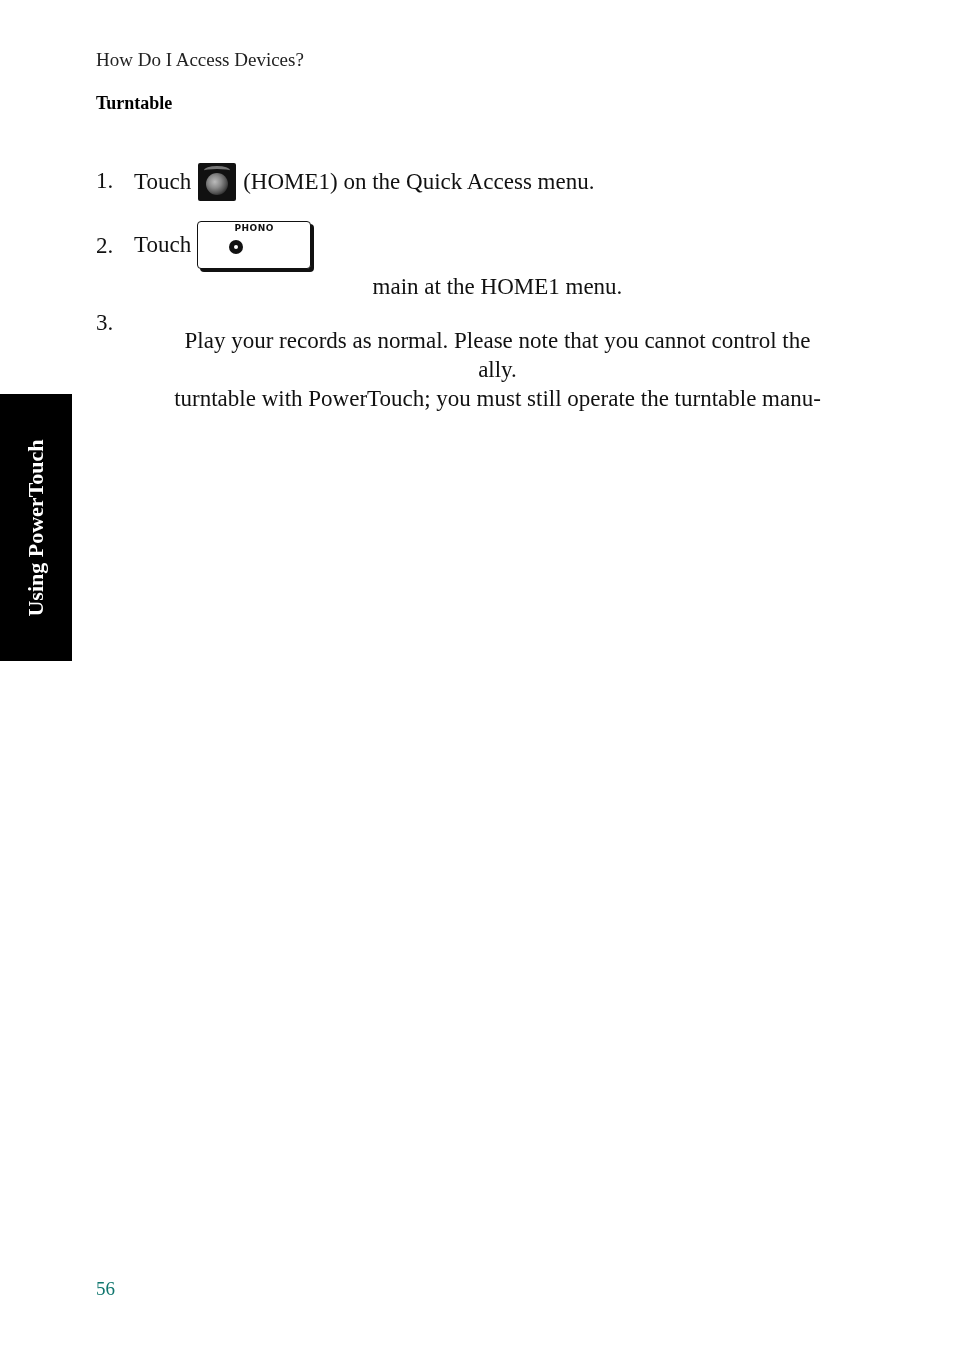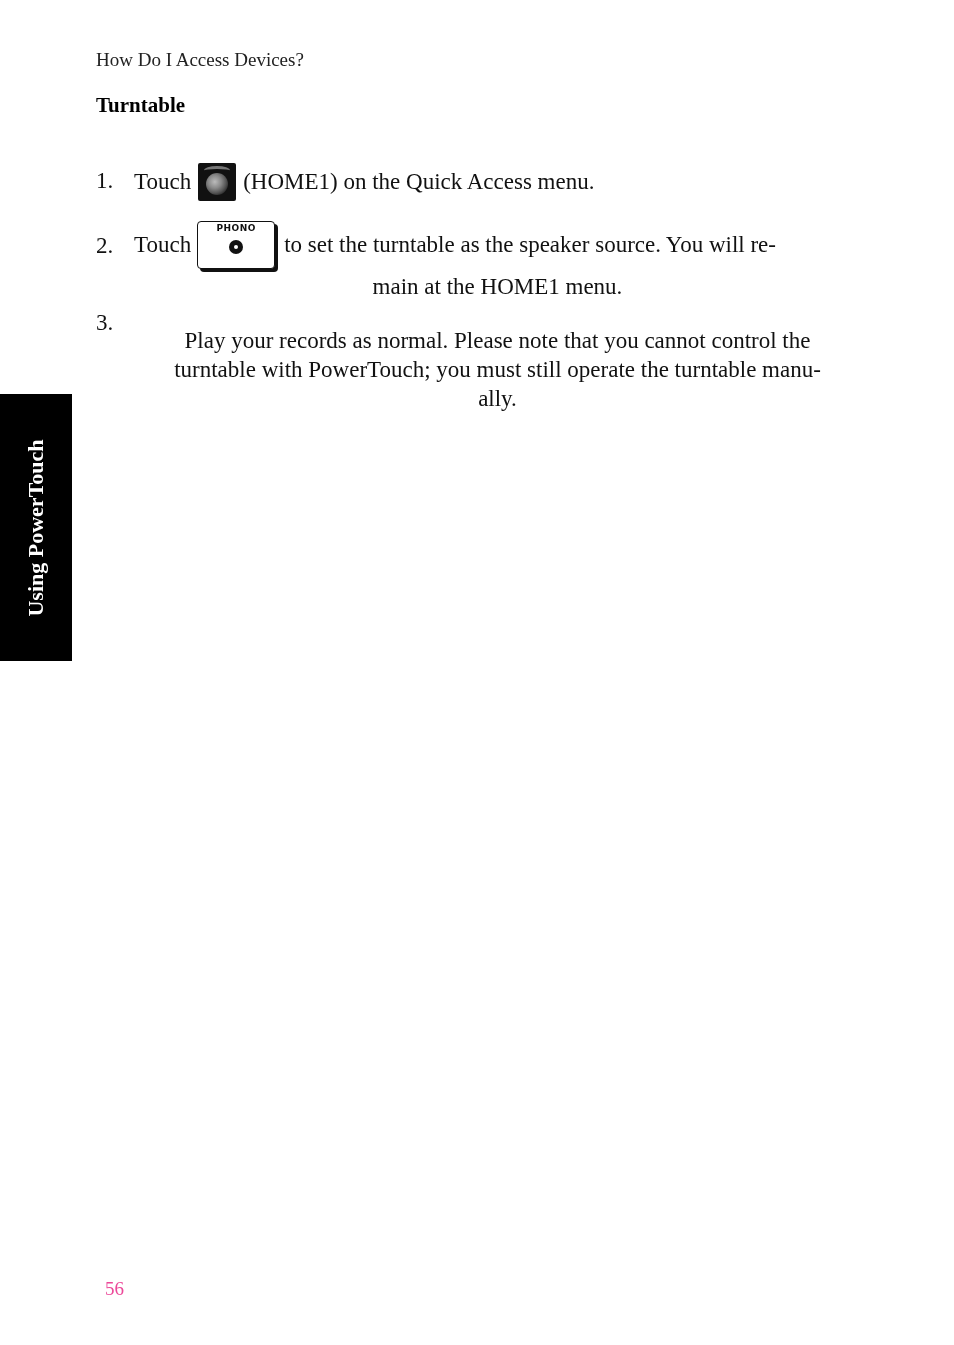--- a/index.html
+++ b/index.html
@@ -7,21 +7,21 @@
       width: 954px; height: 1345px; position: relative; overflow: hidden;
       font-family: "DejaVu Serif", "Liberation Serif", serif;
       color: #111;
     }
     .running-head {
       position: absolute; left: 96px; top: 49px;
       font-family: "Liberation Serif", serif; font-size: 19px; color: #222;
     }
     .section-title {
       position: absolute; left: 96px; top: 93px;
-      font-family: "Liberation Serif", serif; font-size: 21px; font-weight: bold; color: #000;
+      font-family: "Liberation Serif", serif; font-size: 18px; font-weight: bold; color: #000;
     }
     .step {
       position: absolute; left: 96px; width: 770px;
       font-family: "Liberation Serif", serif; font-size: 23px; color: #111;
     }
     .step .num { position: absolute; left: 0; }
     .step .body { position: absolute; left: 38px; width: 727px; }
     .line { display: block; white-space: nowrap; text-align: center; }
     .inline-flex { display: flex; align-items: center; }
     .home1-icon {
@@ -34,21 +34,21 @@
       border-radius: 50%;
       background: radial-gradient(circle at 40% 40%, #bbb 0, #888 35%, #555 60%, #222 80%);
     }
     .home1-icon::after {
       content: ""; position: absolute; left: 6px; top: 3px; width: 26px; height: 6px;
       border-top: 3px solid #777; border-radius: 50% 50% 0 0;
     }
     .phono-button {
       display: inline-block; position: relative; width: 76px; height: 46px;
       border: 1.5px solid #111; border-radius: 4px; background: #fff;
-      box-shadow: 3px 3px 0 #111; margin: 0 9px 0 6px; vertical-align: middle;
+      box-shadow: 3px 3px 0 #111; margin: 0 9px 0 6px; vertical-align: middle; padding-left: 36px;
     }
     .phono-label {
       position: absolute; top: 1px; left: 0; right: 0; text-align: center;
       font-family: "DejaVu Sans", sans-serif; font-size: 9px; font-weight: bold;
       letter-spacing: 0.5px; color: #111;
     }
     .phono-disc {
       position: absolute; left: 31px; top: 18px; width: 14px; height: 14px;
       border-radius: 50%; background: #111;
     }
@@ -61,21 +61,21 @@
       background: #000;
     }
     .side-tab-label {
       position: absolute; left: 50%; top: 50%;
       transform: translate(-50%, -50%) rotate(-90deg);
       white-space: nowrap; color: #fff;
       font-family: "Liberation Serif", serif; font-size: 22px; font-weight: bold;
     }
     .page-number {
       position: absolute; left: 96px; top: 1278px;
-      font-family: "Liberation Serif", serif; font-size: 19px; color: #ec4899; margin-left: 9px;
+      font-family: "Liberation Serif", serif; font-size: 19px; color: #0f766e;
     }
   </style>
 </head>
 <body>
 
 <div class="running-head">How Do I Access Devices?</div>
 <div class="section-title">Turntable</div>
 
 <div class="step" style="top:163px; height:42px;">
   <span class="num" style="top:5px;">1.</span>
@@ -88,32 +88,31 @@
 
 <div class="step" style="top:220px; height:82px;">
   <span class="num" style="top:13px;">2.</span>
   <div class="body" style="top:0;">
     <div class="inline-flex" style="height:50px;">
       <span>Touch</span>
       <span class="phono-button">
         <span class="phono-label">PHONO</span>
         <span class="phono-disc"></span>
       </span>
-      <span>to set the turntable as the speaker source. You will re-</span>
     </div>
     <span class="line" style="margin-top:4px;">main at the HOME1 menu.</span>
   </div>
 </div>
 
 <div class="step" style="top:310px; height:90px;">
   <span class="num" style="top:0;">3.</span>
   <div class="body" style="top:0; line-height:29px;margin-top:16px;">
     <span class="line">Play your records as normal. Please note that you cannot control the</span>
+    <span class="line">ally.</span>
     <span class="line">turntable with PowerTouch; you must still operate the turntable manu-</span>
-    <span class="line">ally.</span>
   </div>
 </div>
 
 <div class="side-tab">
   <span class="side-tab-label">Using PowerTouch</span>
 </div>
 
 <div class="page-number">56</div>
 
 </body></html>

